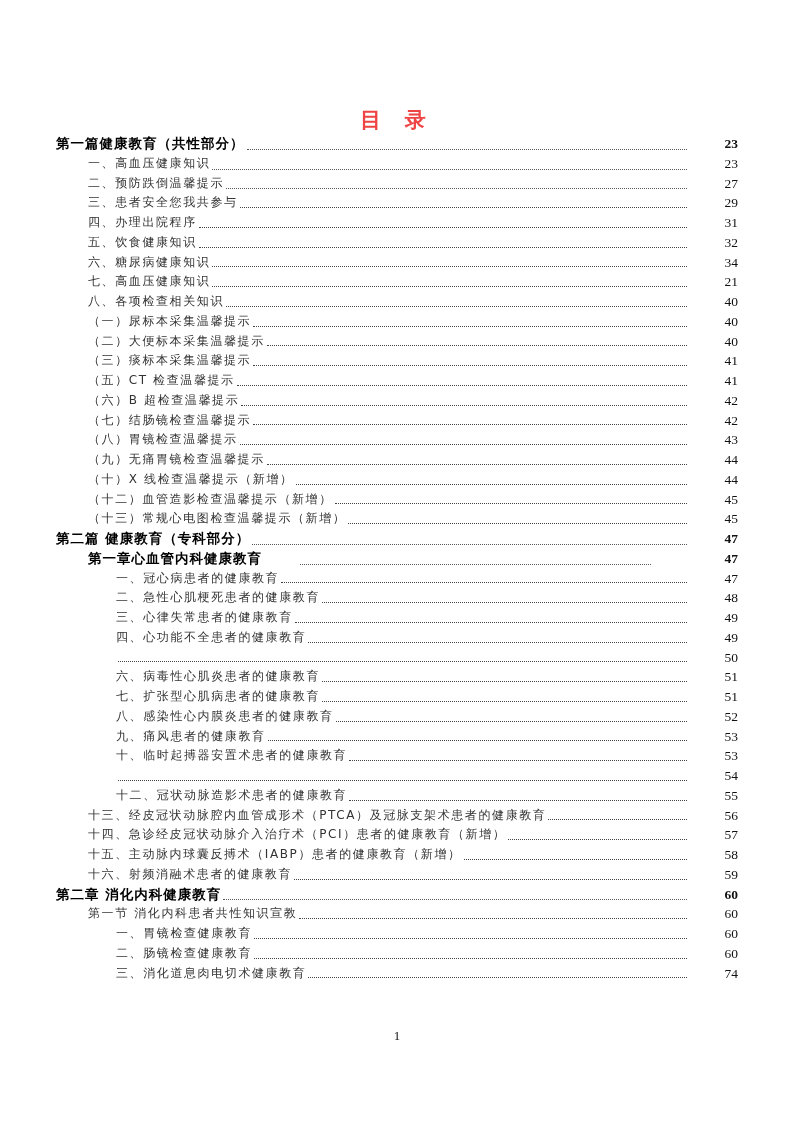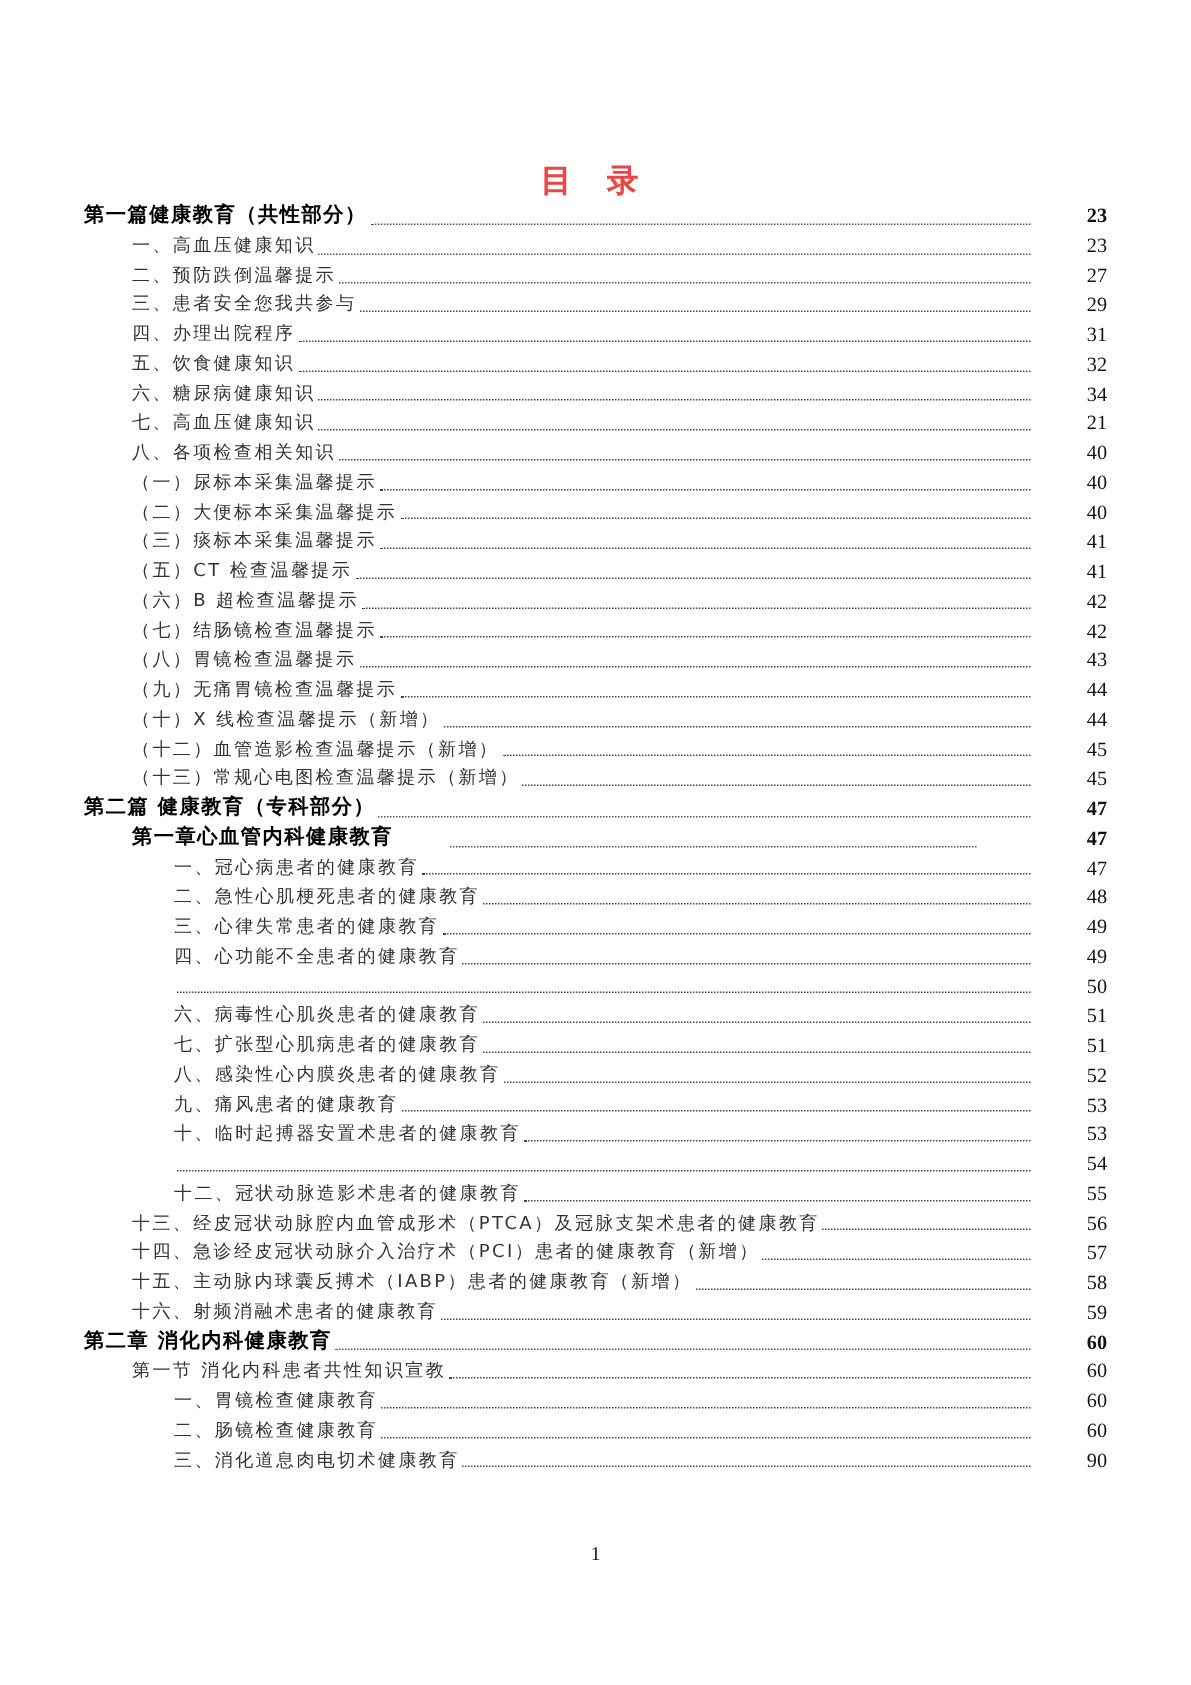--- a/index.html
+++ b/index.html
@@ -238,17 +238,17 @@
       <span class="page">60</span>
     </div>
     <div class="row lvl3">
       <span class="label">二、肠镜检查健康教育</span>
       <span class="leader"></span>
       <span class="page">60</span>
     </div>
     <div class="row lvl3">
       <span class="label">三、消化道息肉电切术健康教育</span>
       <span class="leader"></span>
-      <span class="page">90</span>
+      <span class="page">74</span>
     </div>
   </div>
 
 <div class="footer">1</div>
 
 </body></html>

